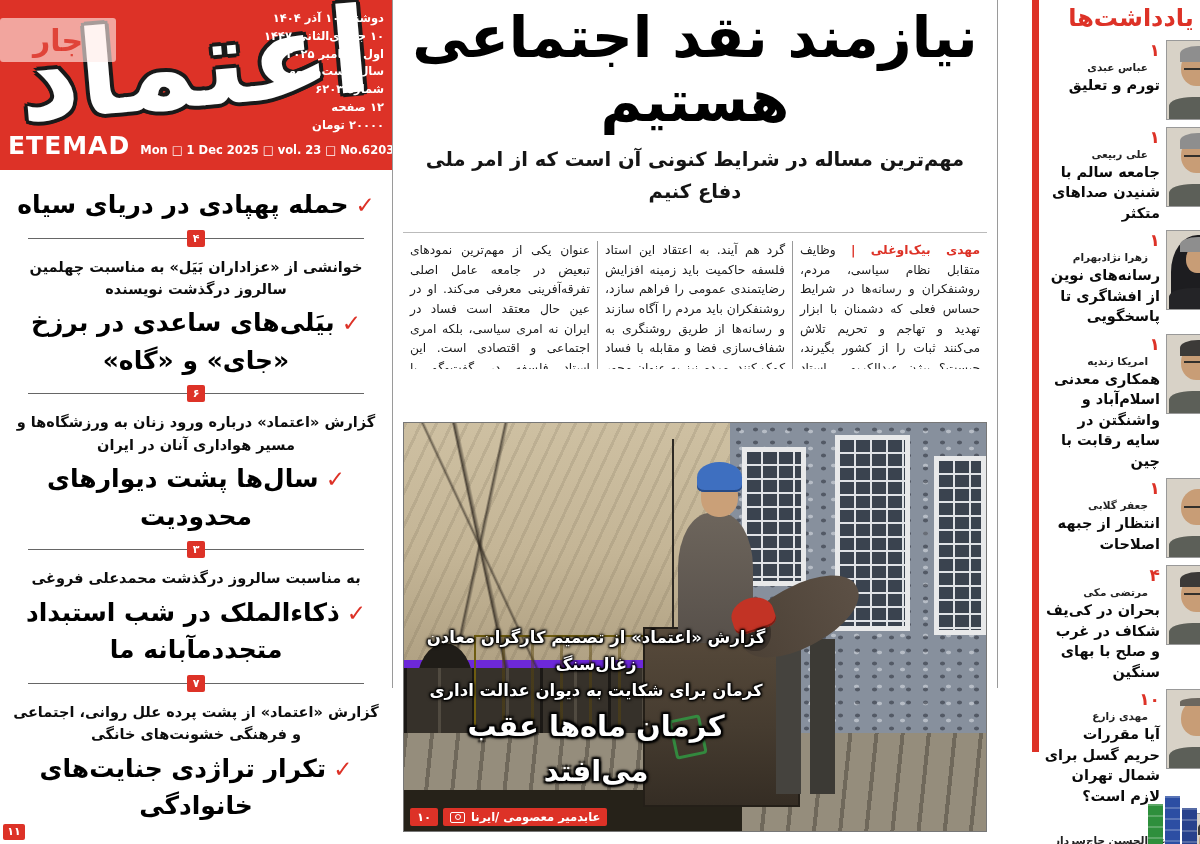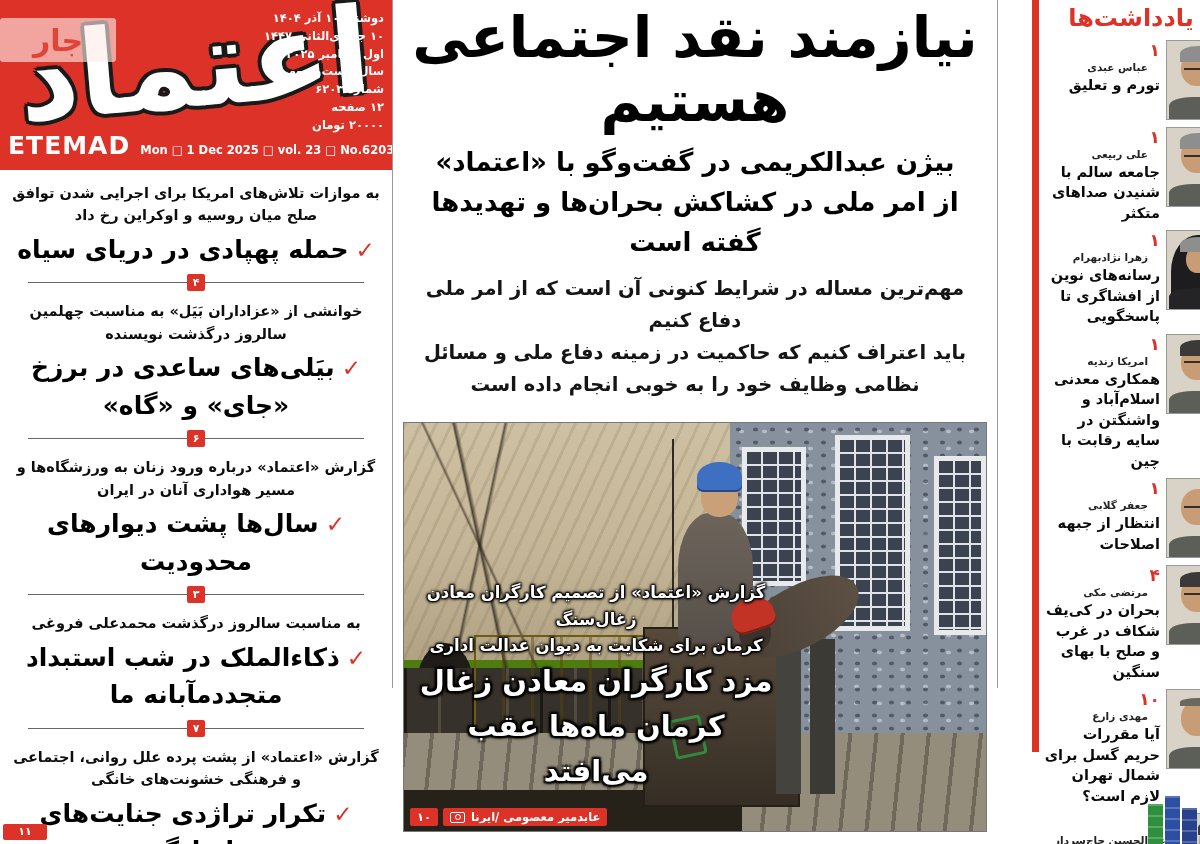--- a/index.html
+++ b/index.html
@@ -21,35 +21,35 @@
   
   #left-col{position:absolute;left:0;top:170px;width:392px;height:674px;padding:12px 10px 0;box-sizing:border-box;text-align:center;}
   .kicker{direction:rtl;font-size:14.5px;font-weight:bold;line-height:1.55;color:#0d0d0d;}
   .lhead{direction:rtl;font-size:25px;font-weight:800;line-height:1.5;color:#000;margin:4px 0 2px;cursor:pointer;}
   .check{color:#dd3227;font-size:23px;font-weight:bold;margin-left:7px;}
   .sdiv{position:relative;height:18px;margin:6px 18px 8px;}
   .sdiv .sline{position:absolute;left:0;right:0;top:8px;border-top:1px solid #666;}
   .sdiv .sbadge{position:absolute;left:50%;top:0;transform:translateX(-50%);background:#dd3227;color:#fff;
                 font-size:11px;font-weight:bold;width:18px;height:17px;line-height:17px;border-radius:2px;}
   #corner-badge{position:absolute;left:3px;bottom:4px;background:#dd3227;color:#fff;font-size:11px;font-weight:bold;
-                min-width:18px;height:16px;line-height:16px;border-radius:2px;padding:0 13px;}
+                min-width:18px;height:16px;line-height:16px;border-radius:2px;padding:0 2px;}
   
   #center{position:absolute;left:392px;top:0;width:606px;height:688px;border-left:1px solid #9a9a9a;border-right:1px solid #9a9a9a;
           box-sizing:border-box;padding:6px 10px 0;}
   #main-headline{direction:rtl;text-align:center;font-size:57px;font-weight:800;line-height:1.12;letter-spacing:-1px;color:#000;}
   .subhead{direction:rtl;text-align:center;font-size:26px;font-weight:800;line-height:1.55;color:#000;}
   #subhead-wrap{margin-top:8px;}
   #deck-wrap{margin-top:10px;padding-bottom:24px;border-bottom:1px solid #bbb;}
   .deck{direction:rtl;text-align:center;font-size:19.5px;font-weight:bold;line-height:1.65;color:#151515;}
   #body-columns{direction:rtl;display:flex;margin-top:8px;height:128px;overflow:hidden;}
   .bcol{flex:1;font-size:12.3px;line-height:1.6;text-align:justify;padding:0 7px;color:#1c1c1c;}
   .bcol:nth-child(1),.bcol:nth-child(2){border-left:1px solid #9a9a9a;}
   .byline{color:#dd3227;font-weight:bold;}
   
-  #photo{position:absolute;left:10px;right:10px;top:422px;height:408px;border:1px solid #777;overflow:hidden;background:#4d7c0f;}
+  #photo{position:absolute;left:10px;right:10px;top:422px;height:408px;border:1px solid #777;overflow:hidden;background:#6d28d9;}
   .ph{position:absolute;}
   #ph-mountain{left:0;top:0;width:66%;height:58%;
      background:linear-gradient(180deg,#cec0a2 0%,#c4b596 55%,#b1a284 100%);}
   #ph-mountain:after{content:"";position:absolute;inset:0;
      background:repeating-linear-gradient(115deg,rgba(90,80,60,.14) 0 3px,transparent 3px 14px);}
   #ph-building{right:0;top:0;width:44%;height:78%;background:#87909d;
      background-image:radial-gradient(rgba(40,45,55,.55) 2px,transparent 3px),radial-gradient(rgba(230,232,238,.5) 2px,transparent 3px);
      background-size:17px 13px,23px 17px;}
   .ph-window{position:absolute;background:#3a434f;border:5px solid #e8e9ea;box-sizing:border-box;
      background-image:repeating-linear-gradient(180deg,transparent 0 12px,#dfe2e6 12px 14px),repeating-linear-gradient(90deg,transparent 0 14px,#dfe2e6 14px 16px);}
@@ -137,21 +137,20 @@
       </div>
     <div id="etemad-strip">
       <span id="latin-name">ETEMAD</span>
       <span id="latin-info">Mon □ 1 Dec 2025 □ vol. 23 □ No.6203 □ 12 Pages □ 200000 Rials</span>
     </div>
   </div>
 
   <div id="left-col">
     <div id="left-stories">
         <div>
-          <div class="kicker">به موازات تلاش‌های امریکا برای اجرایی شدن توافق صلح میان روسیه و اوکراین رخ داد</div>
           <div class="lhead"><span class="check">✓</span>حمله پهپادی در دریای سیاه</div>
           <div class="sdiv">
             <span class="sline"></span>
             <span class="sbadge">۴</span>
           </div>
         </div>
         <div>
           <div class="kicker">خوانشی از «عزاداران بَیَل» به مناسبت چهلمین سالروز درگذشت نویسنده</div>
           <div class="lhead"><span class="check">✓</span>بیَلی‌های ساعدی در برزخ «جای» و «گاه»</div>
           <div class="sdiv">
@@ -178,27 +177,22 @@
         <div>
           <div class="kicker">گزارش «اعتماد» از پشت پرده علل روانی، اجتماعی و فرهنگی خشونت‌های خانگی</div>
           <div class="lhead"><span class="check">✓</span>تکرار تراژدی جنایت‌های خانوادگی</div>
         </div>
       </div>
     <span id="corner-badge">۱۱</span>
   </div>
 
   <div id="center">
     <div id="main-headline">نیازمند نقد اجتماعی هستیم</div>
-    <div id="subhead-wrap">
-      <div class="subhead">بیژن عبدالکریمی در گفت‌وگو با «اعتماد»</div>
-      <div class="subhead">از امر ملی در کشاکش بحران‌ها و تهدیدها گفته است</div>
-    </div>
     <div id="deck-wrap">
       <div class="deck">مهم‌ترین مساله در شرایط کنونی آن است که از امر ملی دفاع کنیم</div>
-      <div class="deck">باید اعتراف کنیم که حاکمیت در زمینه دفاع ملی و مسائل نظامی وظایف خود را به خوبی انجام داده است</div>
     </div>
     <div id="body-columns">
         <div class="bcol"><span class="byline">مهدی بیک‌اوغلی | </span>وظایف متقابل نظام سیاسی، مردم، روشنفکران و رسانه‌ها در شرایط حساس فعلی که دشمنان با ابزار تهدید و تهاجم و تحریم تلاش می‌کنند ثبات را از کشور بگیرند، چیست؟ بیژن عبدالکریمی، استاد فلسفه در پاسخ به این پرسش معتقد است حفاظت از امر ملی مهم‌ترین دستور کاری است که اقشار و گروه‌های مختلف باید حول محور آن</div>
         <div class="bcol">گرد هم آیند. به اعتقاد این استاد فلسفه حاکمیت باید زمینه افزایش رضایتمندی عمومی را فراهم سازد، روشنفکران باید مردم را آگاه سازند و رسانه‌ها از طریق روشنگری به شفاف‌سازی فضا و مقابله با فساد کمک کنند. مردم نیز به عنوان محور همه تحرکات باید در حوزه‌های عمومی مشارکت کرده و در بزنگاه‌ها از امر ملی حمایت کنند. عبدالکریمی همچنین فساد را به</div>
         <div class="bcol">عنوان یکی از مهم‌ترین نمودهای تبعیض در جامعه عامل اصلی تفرقه‌آفرینی معرفی می‌کند. او در عین حال معتقد است فساد در ایران نه امری سیاسی، بلکه امری اجتماعی و اقتصادی است. این استاد فلسفه در گفت‌وگو با «اعتماد» نگاهی به شرایط کشور و وظایف افراد و اقشار مختلف در مواجهه با امر ملی انداخته و ابعاد گوناگون آن را شرح می‌دهد.</div>
       </div>
 
     <div id="photo">
       <div class="ph" id="ph-mountain"></div>
       <div class="ph" id="ph-tree"></div>
@@ -218,21 +212,20 @@
       <div class="ph" id="ph-w1-head"></div>
       <div class="ph" id="ph-w1-helmet"></div>
       <div class="ph" id="ph-w2-legs"></div>
       <div class="ph" id="ph-w2-body"></div>
       <div class="ph" id="ph-w2-head"></div>
       <div class="ph" id="ph-w2-helmet"></div>
 
       <div id="photo-caption">
         <div class="cap-kicker">گزارش «اعتماد» از تصمیم کارگران معادن زغال‌سنگ</div>
         <div class="cap-kicker">کرمان برای شکایت به دیوان عدالت اداری</div>
-        <div class="cap-title">مزد کارگران معادن زغال</div>
         <div class="cap-title">کرمان ماه‌ها عقب می‌افتد</div>
       </div>
       <div id="photo-credit">
         <span class="credit-box">۱۰</span>
         <span class="credit-box">
           <span>عابدمیر معصومی /ایرنا</span>
           <span class="camera-icon"></span>
         </span>
       </div>
     </div>

